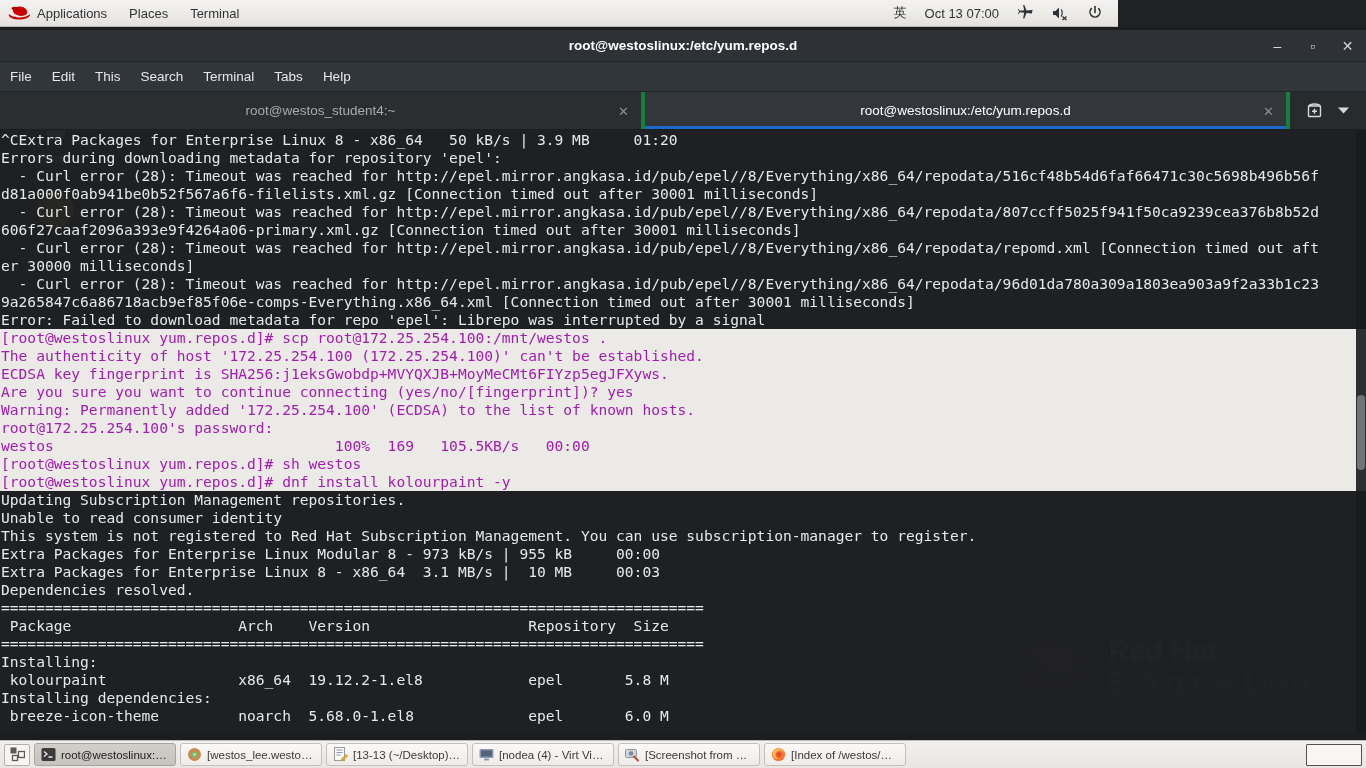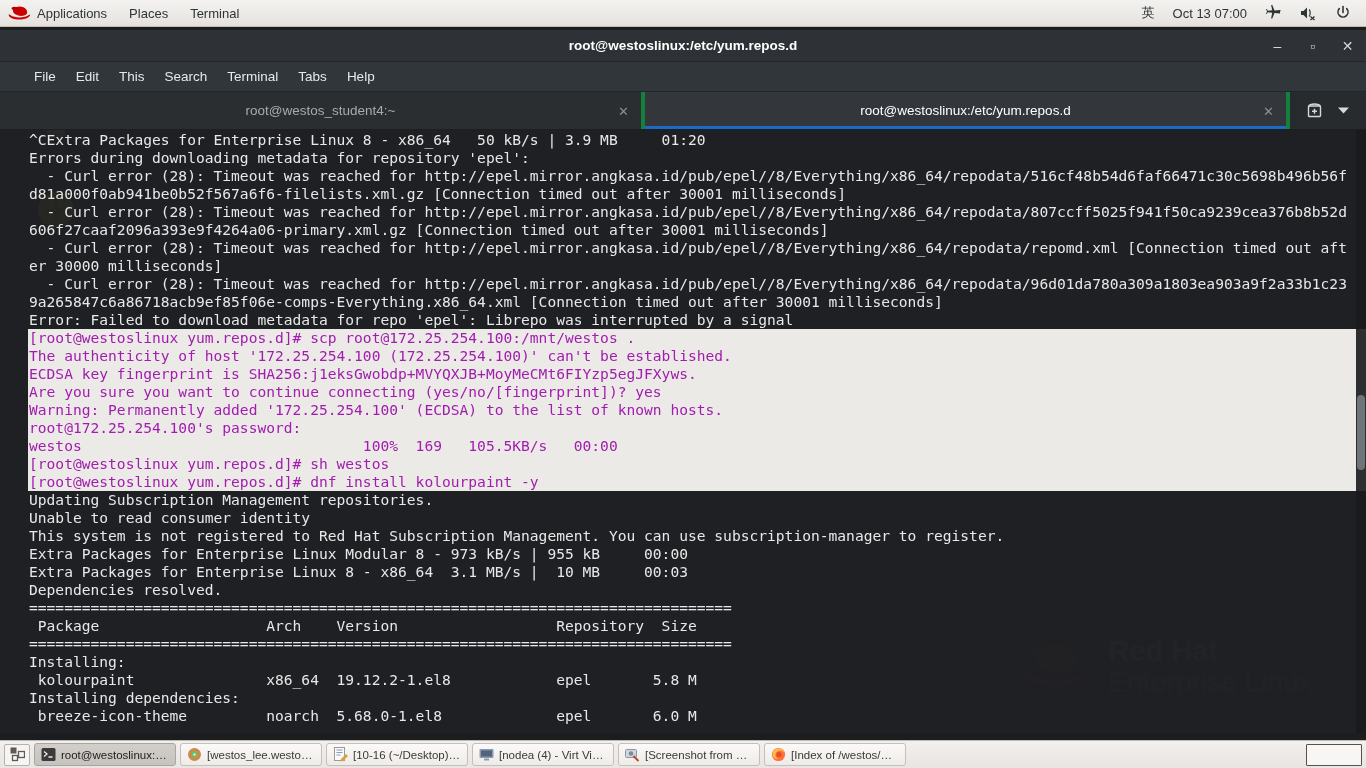--- a/index.html
+++ b/index.html
@@ -5,21 +5,21 @@
   * { margin:0; padding:0; box-sizing:border-box; }
   html, body {
     width:1366px; height:768px;
     overflow:hidden;
     font-family:"Liberation Sans", sans-serif;
     background:#1f2123;
   }
 
   
   #topbar {
-    position:absolute; top:0; left:0; width:1366px; height:27px;
+    position:absolute; top:0; left:0; width:1118px; height:27px;
     background:linear-gradient(to bottom,#f4f2f0 0%,#eceae7 55%,#e4e1dd 100%);
     border-bottom:1px solid #bfbcb8;
     display:flex; align-items:center;
     font-size:13px; color:#2e3436;
   }
   .tb-item { padding:0 11px; height:27px; display:flex; align-items:center; cursor:default; }
   .rh-hat { width:22px; height:16px; position:relative; margin-left:8px; margin-right:-4px; }
   .rh-hat svg { display:block; }
   #topbar .spacer { flex:1; }
   .tb-right { display:flex; align-items:center; gap:0px; padding-right:6px; }
@@ -65,21 +65,21 @@
   #titlebar .winbtns {
     position:absolute; right:10px; top:0; height:32px;
     display:flex; align-items:center; gap:18px;
   }
   .winbtn {
     width:17px; height:17px; display:flex; align-items:center; justify-content:center;
     color:#d3d7da; font-size:14px; cursor:default;
   }
   #menubar {
     height:30px; background:#31363b;
-    display:flex; align-items:center; padding-left:24px;
+    display:flex; align-items:center; padding-left:0;
     border-bottom:1px solid #24272a;
   }
   #menubar .mi {
     padding:0 10px; height:30px; display:flex; align-items:center;
     font-size:13.5px; color:#e6e8ea; cursor:default;
   }
   #tabbar {
     height:38px; background:#282b2e; display:flex; align-items:stretch;
     border-bottom:1px solid #1c1e20;
   }
@@ -106,21 +106,20 @@
   #term-body {
     position:relative;
     height:603px; width:1366px;
     background:rgba(31,33,35,0.90);
     font-family:"DejaVu Sans Mono","Liberation Mono",monospace;
     font-size:14.6px;
     line-height:18px;
     color:#e8e8e8;
     overflow:hidden;
     padding-top:1px;
-    padding-left:28px;
   }
   #term-lines { white-space:pre; }
   .tl { height:18px; padding-left:1px; }
   .sel { background:#eceae7; color:#a21caf; }
   #term-scroll {
     position:absolute; right:0; top:0; width:10px; height:603px;
     background:rgba(24,26,28,0.9);
   }
   #term-scroll .thumb {
     position:absolute; left:1px; width:8px; border-radius:4px;
@@ -311,21 +310,21 @@
         <span class="tl-txt">[westos_lee.westos....</span>
       </div>
       <div class="task-btn">
         <span class="tl-ico">
           <svg width="15" height="15" viewBox="0 0 15 15">
             <rect x="1.5" y="0.5" width="10" height="13" fill="#fafafa" stroke="#999"></rect>
             <path d="M3.5 3h6M3.5 5.5h6M3.5 8h4" stroke="#8899bb" stroke-width="1"></path>
             <path d="M8 12l5-5 2 2-5 5-2.4.4z" fill="#d9a33a"></path>
           </svg>
         </span>
-        <span class="tl-txt">[10-16 (~/Desktop) ...</span>
+        <span class="tl-txt">[13-13 (~/Desktop) ...</span>
       </div>
       <div class="task-btn">
         <span class="tl-ico">
           <svg width="15" height="15" viewBox="0 0 15 15">
             <rect x="0.5" y="2" width="14" height="9" rx="1" fill="#8a9bb5"></rect>
             <rect x="2" y="3.5" width="11" height="6" fill="#54637a"></rect>
             <rect x="5" y="11.5" width="5" height="2" fill="#8a9bb5"></rect>
           </svg>
         </span>
         <span class="tl-txt">[nodea (4) - Virt Vie...</span>

